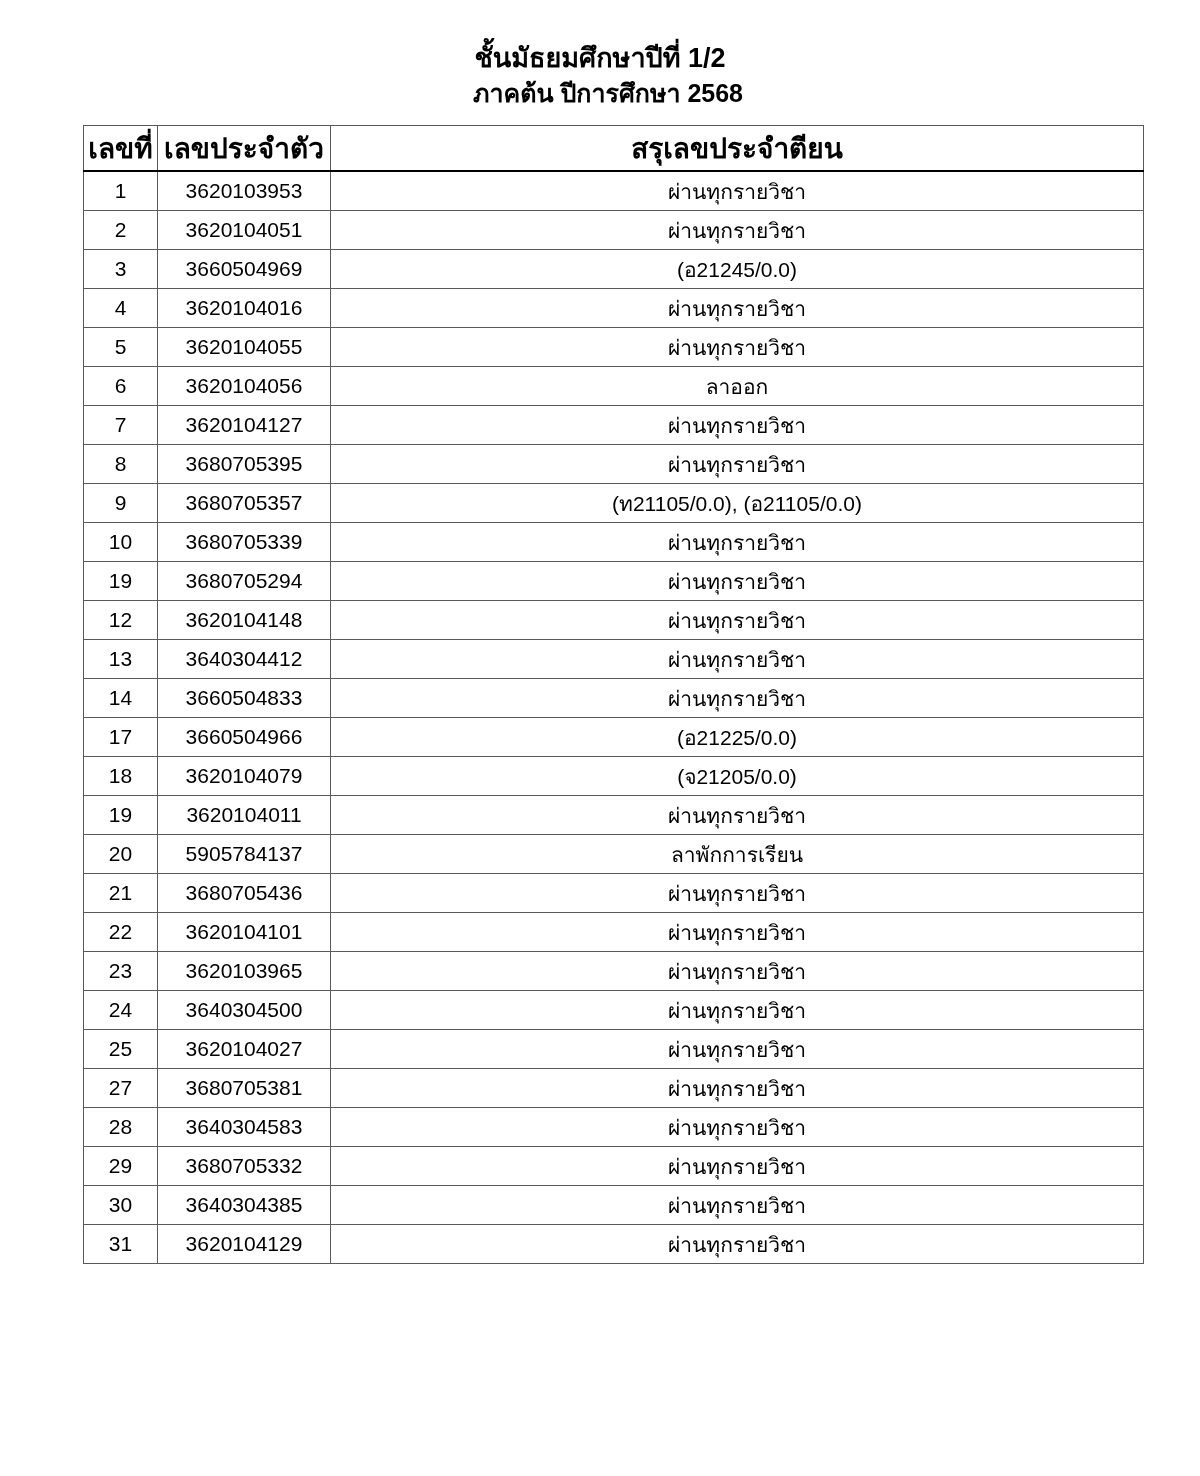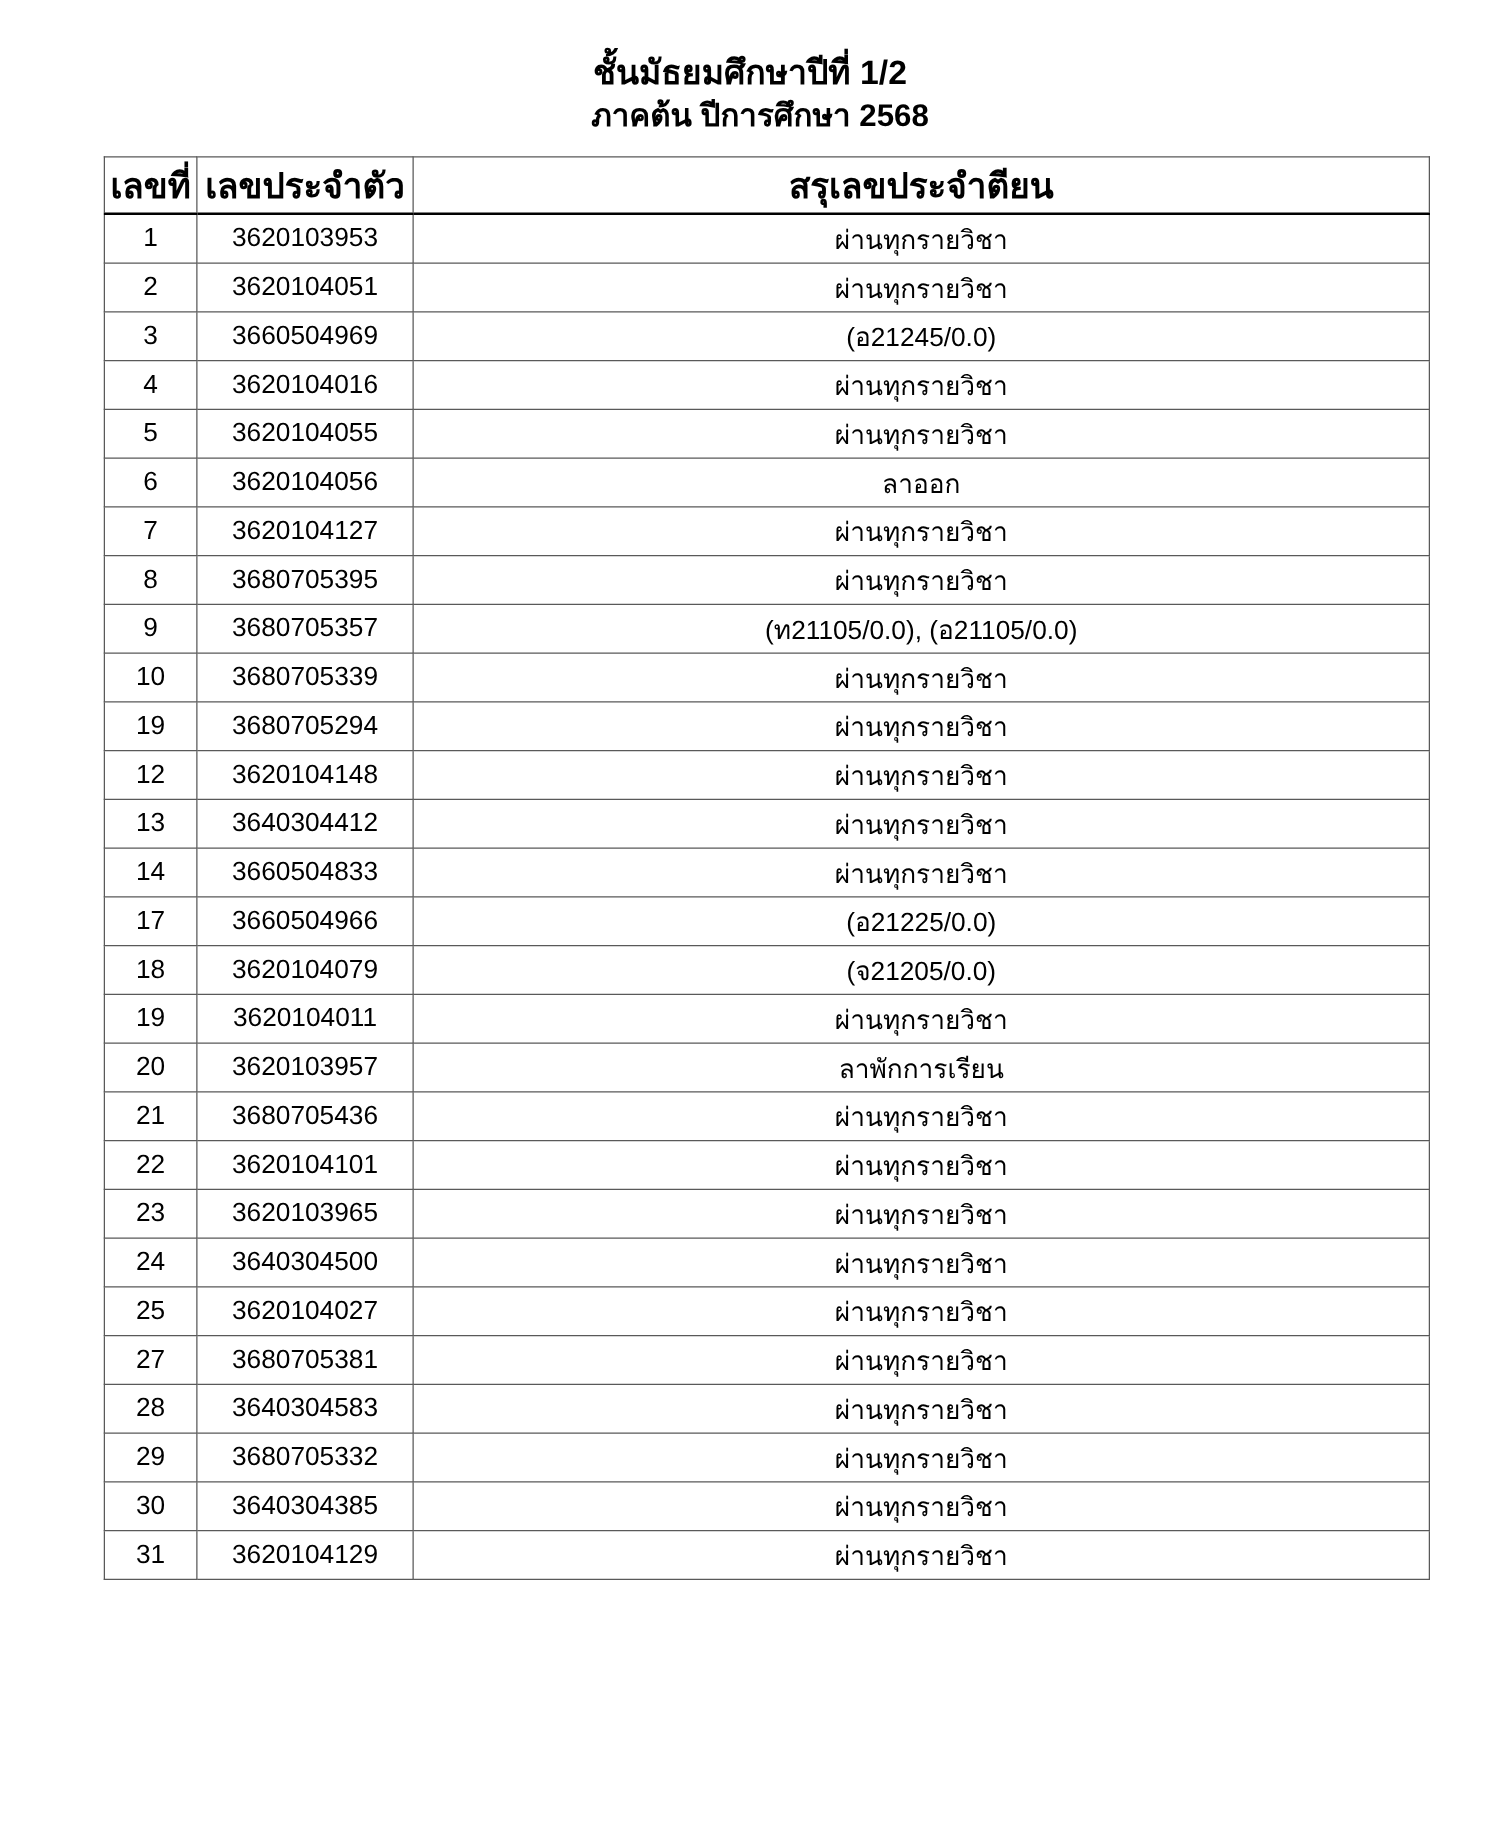--- a/index.html
+++ b/index.html
@@ -167,21 +167,21 @@
     <td>3620104079</td>
     <td>(จ21205/0.0)</td>
   </tr>
         <tr>
     <td>19</td>
     <td>3620104011</td>
     <td>ผ่านทุกรายวิชา</td>
   </tr>
         <tr>
     <td>20</td>
-    <td>3620103957</td>
+    <td>5905784137</td>
     <td>ลาพักการเรียน</td>
   </tr>
         <tr>
     <td>21</td>
     <td>3680705436</td>
     <td>ผ่านทุกรายวิชา</td>
   </tr>
         <tr>
     <td>22</td>
     <td>3620104101</td>

